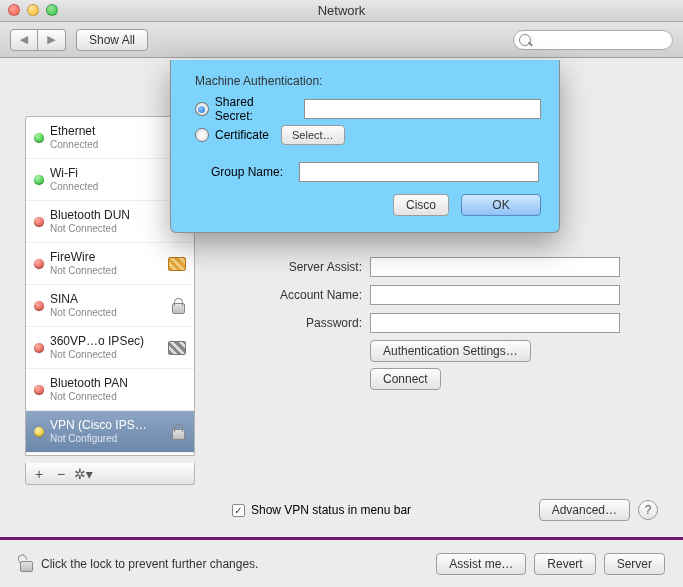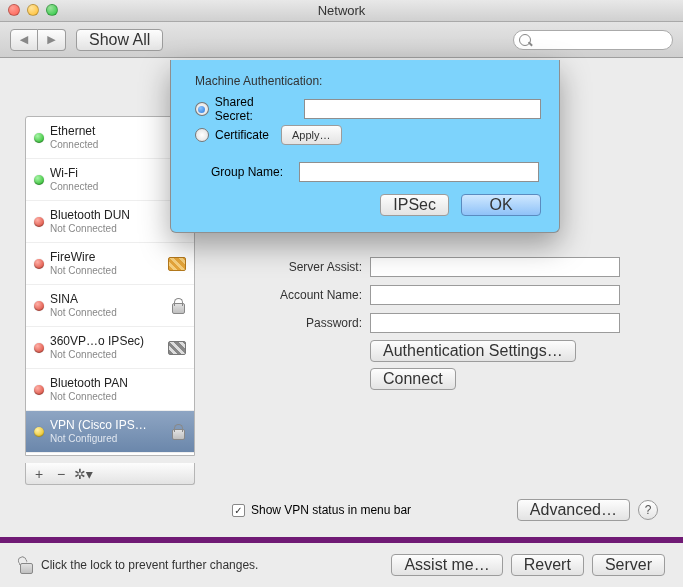--- a/index.html
+++ b/index.html
@@ -11,21 +11,21 @@
 .tl { width: 12px; height: 12px; border-radius: 50%; border: 1px solid rgba(0,0,0,.25); }
 .tl.close{ background: radial-gradient(circle at 35% 30%, #ff9f95, #ff5f52); }
 .tl.min  { background: radial-gradient(circle at 35% 30%, #ffe39a, #ffbd2e); }
 .tl.zoom { background: radial-gradient(circle at 35% 30%, #9be29b, #28c840); }
 
 .toolbar { height: 36px; background: linear-gradient(#e4e4e4,#cfcfcf); border-bottom: 1px solid #9f9f9f; display: flex; align-items: center; padding: 0 10px; gap: 10px; }
 .segbtns { display: flex; }
 .segbtn { width: 28px; height: 22px; background: linear-gradient(#fdfdfd,#e3e3e3); border:1px solid #9c9c9c; display:flex; align-items:center; justify-content:center; color:#888; font-size:11px; }
 .segbtn:first-child{ border-radius:4px 0 0 4px; }
 .segbtn:last-child{ border-left:none; border-radius:0 4px 4px 0; }
-.btn { height: 22px; padding: 0 12px; background: linear-gradient(#fdfdfd,#e3e3e3); border: 1px solid #9c9c9c; border-radius: 4px; font-size: 16px; color:#333; cursor:pointer; display:inline-flex; align-items:center; }
+.btn { height: 22px; padding: 0 12px; background: linear-gradient(#fdfdfd,#e3e3e3); border: 1px solid #9c9c9c; border-radius: 4px; font-size: 12px; color:#333; cursor:pointer; display:inline-flex; align-items:center; }
 .btn.blue { background: linear-gradient(#cfe8ff,#8fc2f8); border-color:#5a8bc0; }
 .search { margin-left:auto; width:160px; height:20px; border:1px solid #aaa; border-radius:10px; padding-left:22px; position:relative; background:#fff; }
 .search::before{ content:""; position:absolute; left:5px; top:3px; width:10px; height:10px; border:1.5px solid #888; border-radius:50%; }
 .search::after{ content:""; position:absolute; left:14px; top:12px; width:5px; height:1.5px; background:#888; transform:rotate(45deg); }
 
 
 .main { position:absolute; top:58px; left:0; right:0; bottom:0; background:#ececec; }
 .sidebar { position:absolute; left:25px; top:58px; width:170px; height:340px; background:#fff; border:1px solid #b5b5b5; border-radius:3px 3px 0 0; overflow:hidden; }
 .sb-item { height:42px; border-bottom:1px solid #eee; display:flex; align-items:center; padding:0 6px 0 8px; gap:6px; position:relative; }
 .sb-item.selected{ background: linear-gradient(#8ea5c3,#6b87ab); color:#fff; }
@@ -48,21 +48,21 @@
 .row{ display:flex; align-items:center; height:28px; }
 .lbl{ width:155px; text-align:right; padding-right:8px; color:#333; }
 .tf { flex:1; max-width:250px; height:20px; border:1px solid #9b9b9b; border-radius:0; background:#fff; }
 
 .showvpn-row{ position:absolute; left:232px; bottom:70px; display:flex; align-items:center; gap:6px; }
 .chk{ width:13px; height:13px; border:1px solid #888; border-radius:2px; background:#fff; display:inline-flex; align-items:center; justify-content:center; font-size:10px; color:#333;}
 .advanced-row{ position:absolute; right:25px; bottom:66px; display:flex; align-items:center; gap:8px;}
 
 .help{ width:20px; height:20px; border:1px solid #999; border-radius:50%; background:linear-gradient(#fff,#e5e5e5); text-align:center; line-height:18px; font-size:12px; color:#555; cursor:pointer;}
 
-.footer{ position:absolute; left:0; right:0; bottom:0; height:50px; border-top:6px solid #701a75; display:flex; align-items:center; padding:0 18px;gap:17px;}
+.footer{ position:absolute; left:0; right:0; bottom:0; height:50px; border-top:3px solid #701a75; display:flex; align-items:center; padding:0 18px;gap:17px;}
 .lock-area{ display:flex; align-items:center; gap:8px; color:#333;}
 .footer-btns{ margin-left:auto; display:flex; gap:8px;}
 
 
 .icon-lock{ width:15px; height:15px; position:relative; }
 .icon-lock::before{ content:""; position:absolute; left:2px; top:5px; width:11px; height:9px; background:linear-gradient(#e2e2e2,#bfbfbf); border:1px solid #888; border-radius:2px;}
 .icon-lock::after{ content:""; position:absolute; left:4px; top:0; width:7px; height:7px; border:1.5px solid #888; border-bottom:none; border-radius:5px 5px 0 0;}
 .icon-lock.open::after{ transform:rotate(-25deg) translate(-2px,-1px); transform-origin: bottom left;}
 
 .icon-fw{ width:18px; height:14px; background: repeating-linear-gradient(45deg,#e5a53a 0 3px,#f7d07e 3px 6px); border:1px solid #b3781c; border-radius:2px;}
@@ -236,27 +236,27 @@
     <span class="radio checked">
         <span class="inner"></span>
       </span>
     <span>Shared Secret:</span>
     <input class="sheet-tf wide" style="margin-left: 4px;">
   </div>
 
   <div class="radio-row">
     <span class="radio"></span>
     <span>Certificate</span>
-    <div class="btn sm" style="margin-left:6px;">Apply…</div>
+    <div class="btn sm" style="margin-left:6px;">Select…</div>
   </div>
 
   <div style="height:10px"></div>
 
   <div class="sheet-row">
     <span class="sheet-row-label">Group Name:</span>
     <input class="sheet-tf wide" style="">
   </div>
 
   <div class="sheet-actions">
-    <div class="btn">IPSec</div>
+    <div class="btn">Cisco</div>
     <div class="btn blue" style="width:80px; justify-content:center;">OK</div>
   </div>
 </div>
 
 </body></html>

